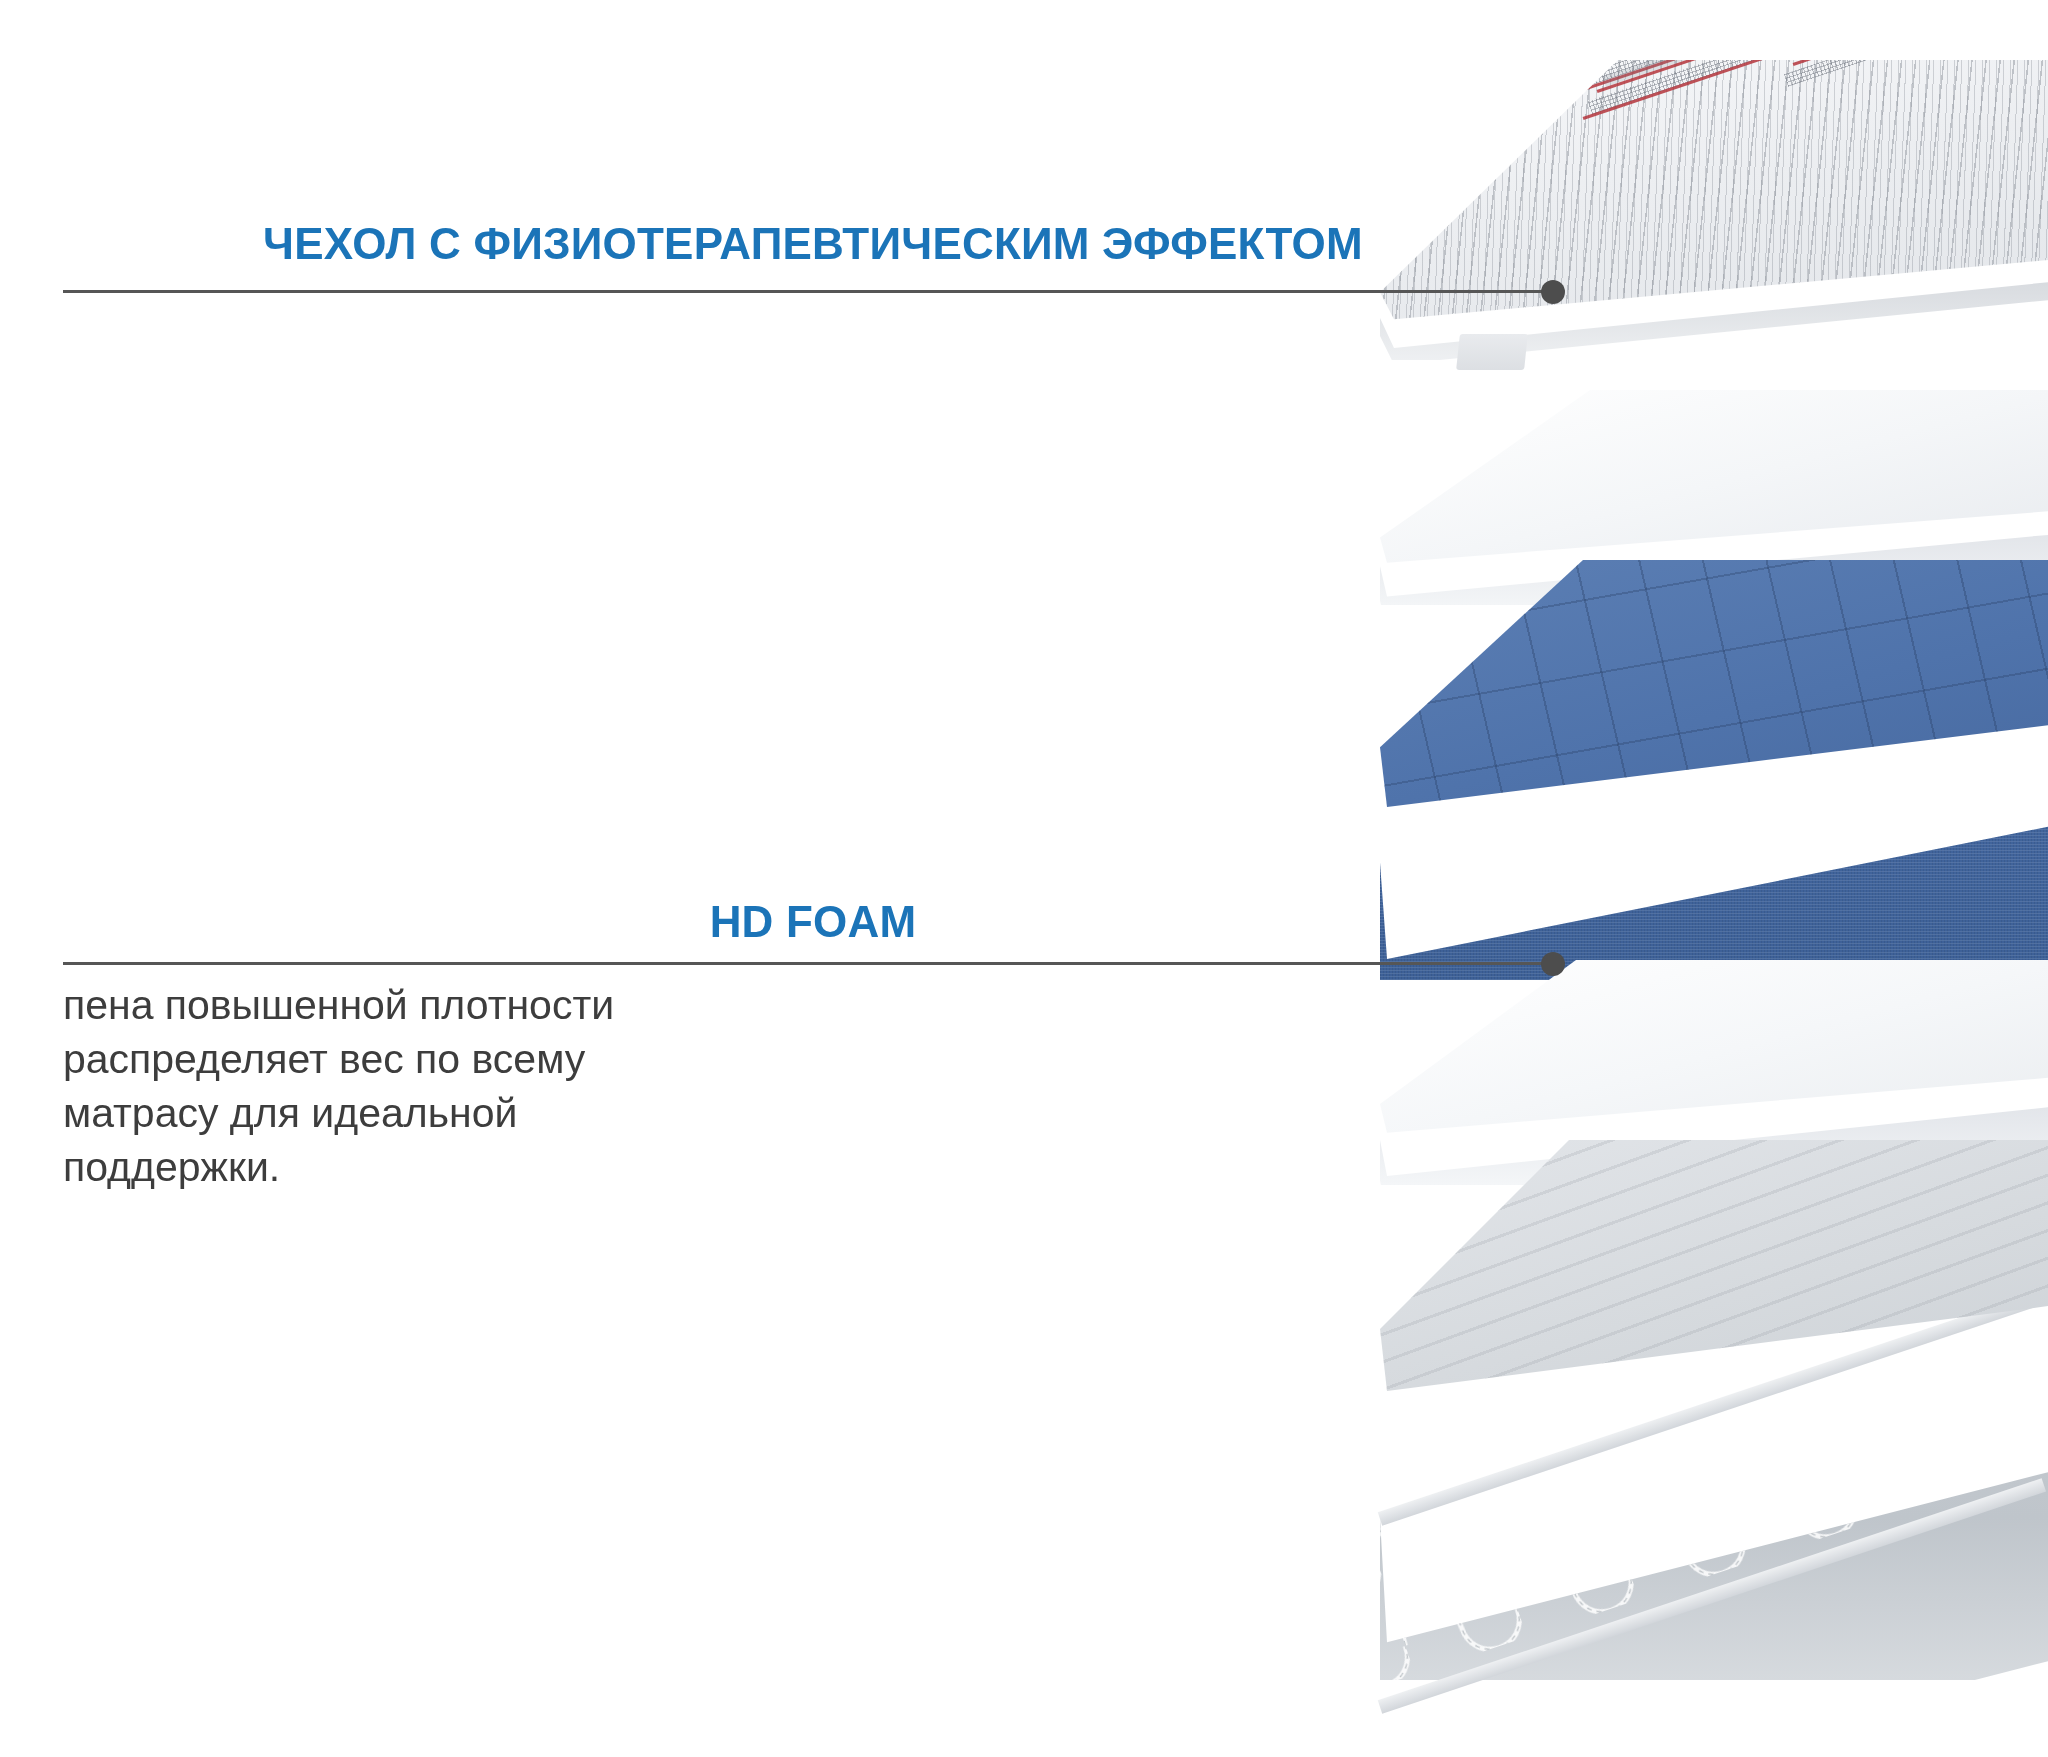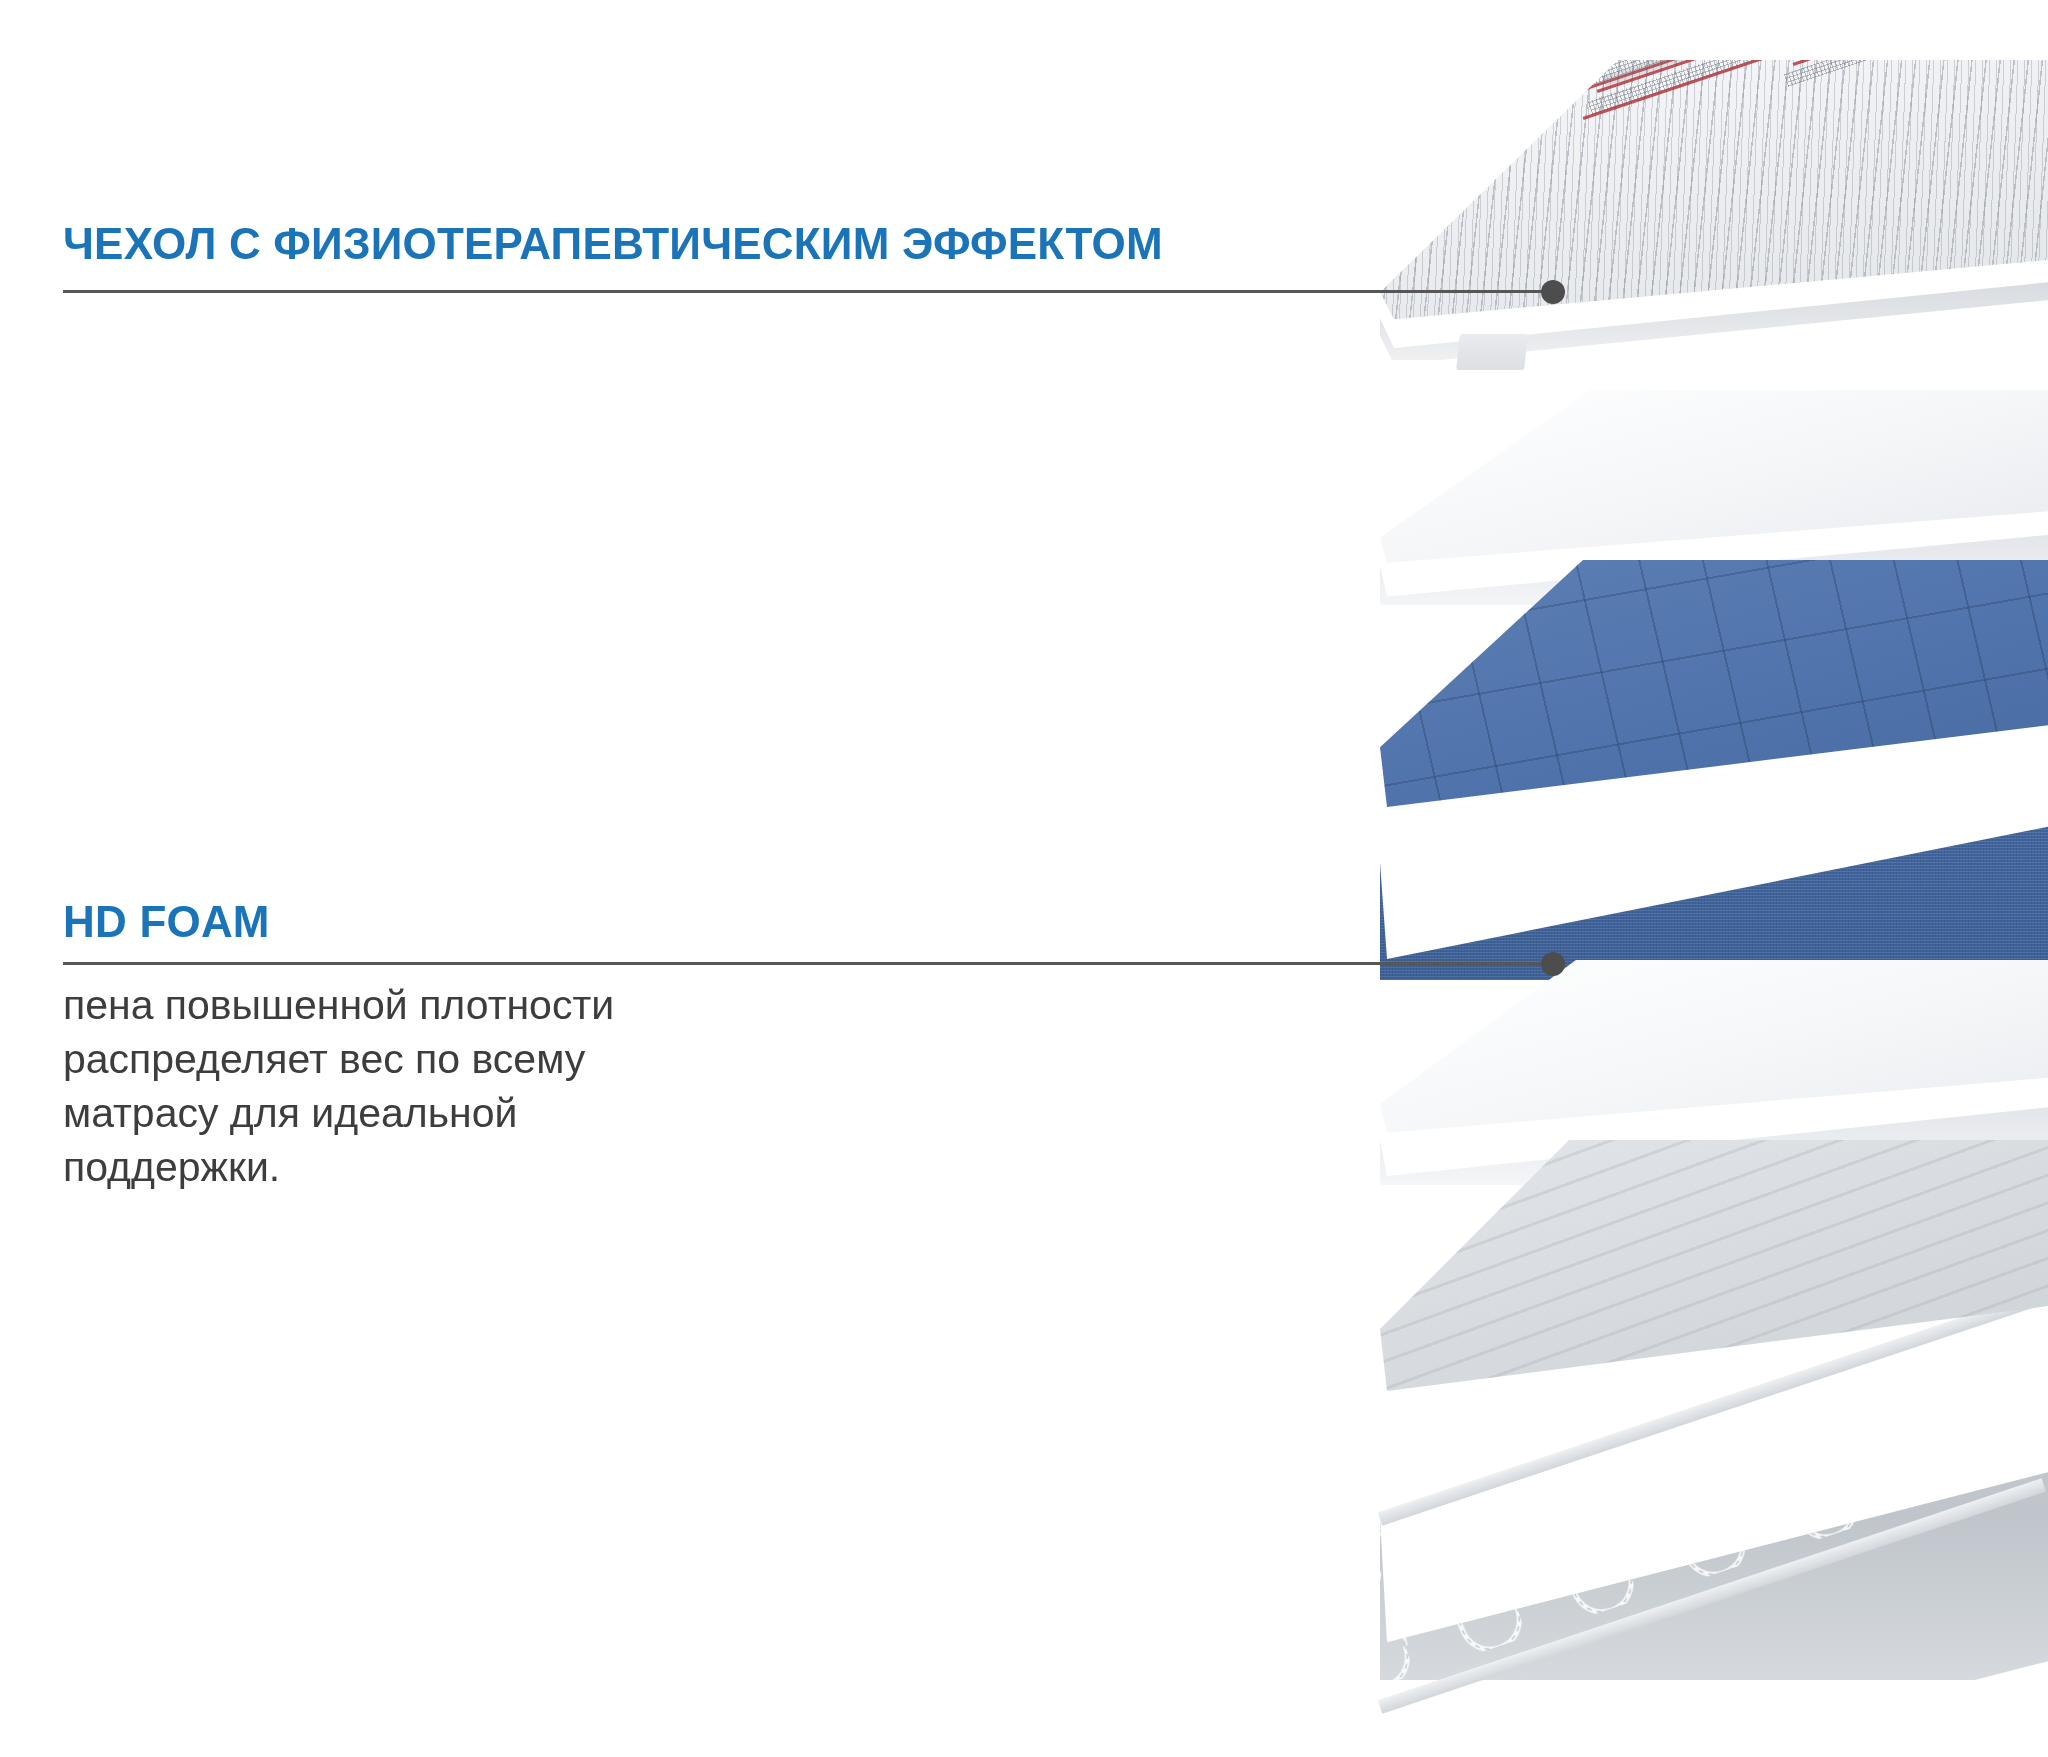--- a/index.html
+++ b/index.html
@@ -17,21 +17,21 @@
   }
 
   
   .callout{position:absolute;}
   .callout .head{
     font-weight:700;
     letter-spacing:.2px;
     white-space:nowrap;
     line-height:1;
   }
-  #callout-cover{left:63px;top:222px;width:1500px;}
+  #callout-cover{left:63px;top:222px;width:1500px;text-align:center;}
   #callout-cover .head{font-size:44px;}
   #callout-foam{left:63px;top:900px;width:1500px;}
   #callout-foam .head{font-size:44px;}
 
   .rule{
     position:absolute;
     height:3px;
     background:#565656;
   }
   .body-text{
@@ -256,21 +256,21 @@
   </div>
 
   <div class="callout" id="callout-cover">
     <div class="head" style="color:#1b74b8;">ЧЕХОЛ С ФИЗИОТЕРАПЕВТИЧЕСКИМ ЭФФЕКТОМ</div>
   </div>
   <div class="rule" style="left:63px;top:290px;width:1053px;"></div>
   <div class="leader" style="left:1116px;top:290px;width:437px;"></div>
   <div class="leader-dot" style="left:1541px;top:280px;"></div>
 
   <div class="callout" id="callout-foam">
-    <div class="head" style="color:#1b74b8;">HD FOAM</div>
+    <div class="head" style="color:#1b74b8;text-align:center;">HD FOAM</div>
   </div>
   <div class="rule" style="left:63px;top:962px;width:1053px;"></div>
   <div class="leader" style="left:1116px;top:962px;width:437px;"></div>
   <div class="leader-dot" style="left:1541px;top:952px;"></div>
   <div class="body-text" id="body-foam">пена повышенной плотности
 распределяет вес по всему
 матрасу для идеальной
 поддержки.</div>
 
 </div>

